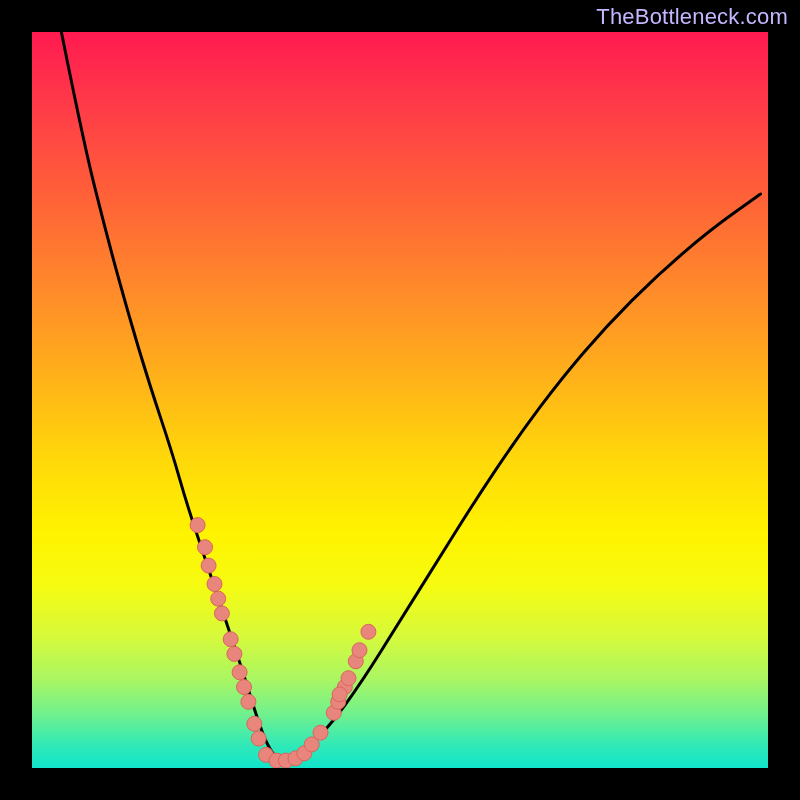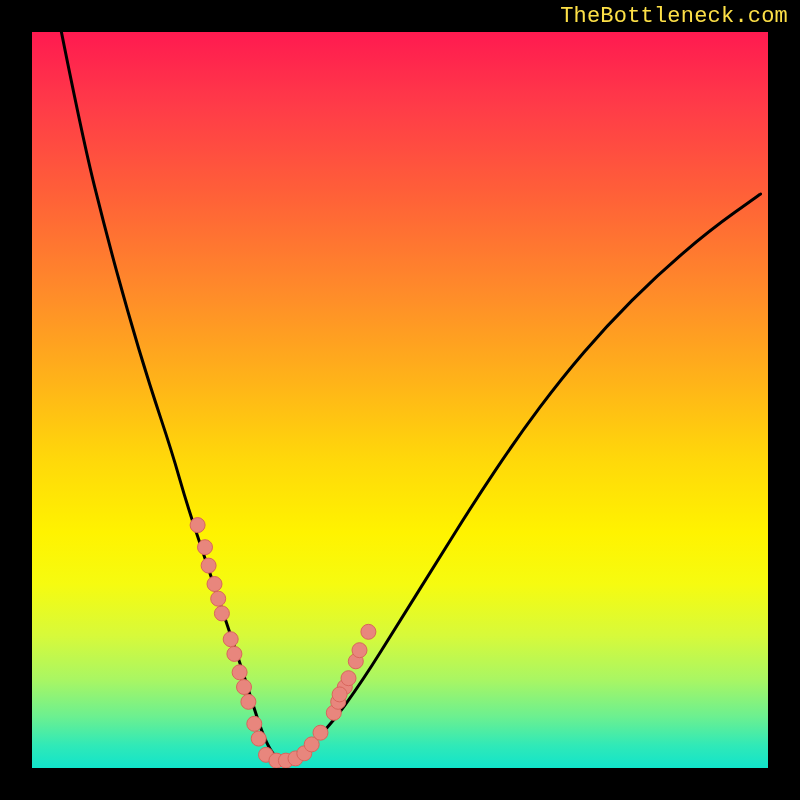--- a/index.html
+++ b/index.html
@@ -47,26 +47,25 @@
       #a9f663 88%,
       #6cf090 93%,
       #2fe9b8 97%,
       #11e4cb 100%
     );
   }
   .watermark {
     position: absolute;
     top: 4px;
     right: 12px;
-    color: #fde047;
+    color: #c4b5fd;
     font-size: 22px;
     font-weight: 500;
     letter-spacing: 0.2px;
     pointer-events: none;
-    font-family: Liberation Mono, monospace;
   }
   svg.curve {
     position: absolute;
     left: 0;
     top: 0;
     width: 100%;
     height: 100%;
   }
 </style>
 </head>

